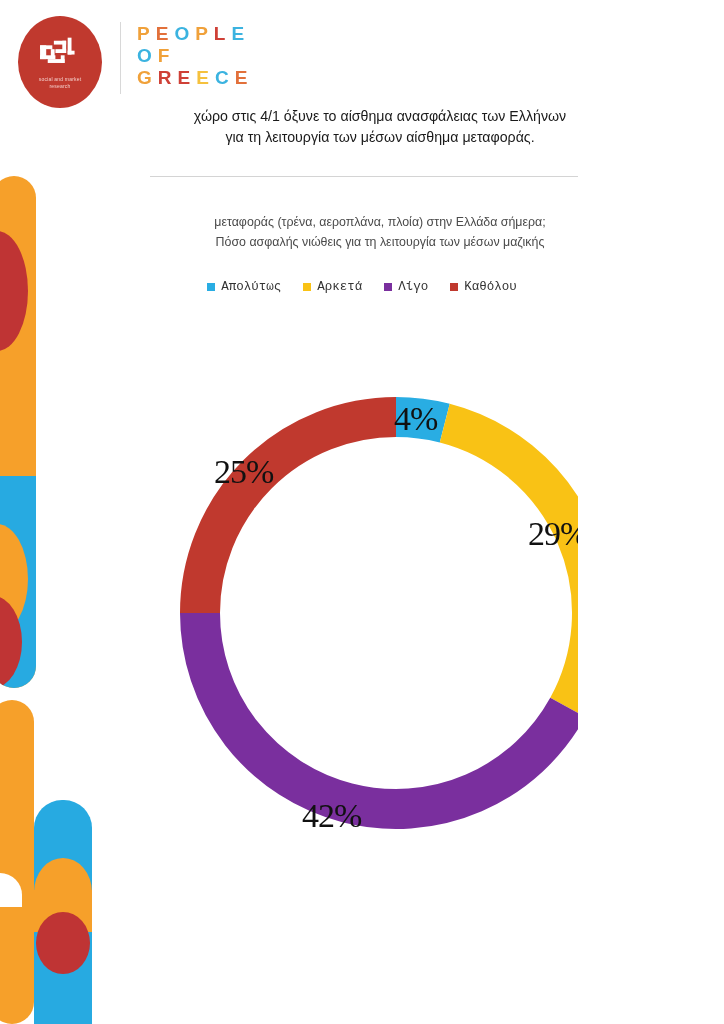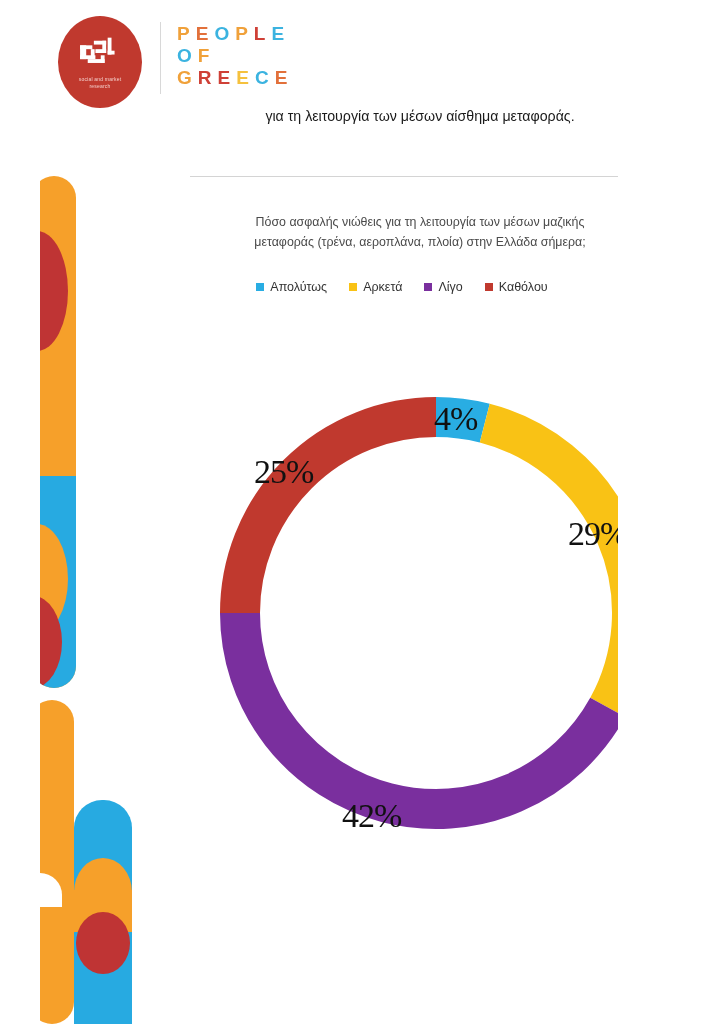--- a/index.html
+++ b/index.html
@@ -14,21 +14,20 @@
     overflow: hidden;
     position: relative;
   }
 
   #page {
     position: relative;
     width: 578px;
     height: 1024px;
     background: #ffffff;
     overflow: hidden;
-    margin-left: 40px;
   }
 
   
   .deco {
     position: absolute;
     pointer-events: none;
   }
 
   
   .rail-left {
@@ -272,20 +271,21 @@
   
   .legend {
     position: absolute;
     left: 0;
     top: 280px;
     width: 724px;
     display: flex;
     justify-content: center;
     align-items: center;
     gap: 22px;
+    font-family: Liberation Mono, monospace;
   }
   .legend-item {
     display: flex;
     align-items: center;
     gap: 6px;
     font-size: 12.5px;
     color: #333333;
   }
   .legend-swatch {
     width: 8px;
@@ -382,27 +382,28 @@
 
   <div class="deco logo-divider"></div>
 
   <div class="wordmark">
     <div class="row"><span style="color: rgb(240, 161, 58);">P</span><span style="color: rgb(226, 112, 58);">E</span><span style="color: rgb(59, 179, 224);">O</span><span style="color: rgb(240, 161, 58);">P</span><span style="color: rgb(207, 64, 55);">L</span><span style="color: rgb(59, 179, 224);">E</span></div>
     <div class="row"><span style="color: rgb(59, 179, 224);">O</span><span style="color: rgb(240, 161, 58);">F</span></div>
     <div class="row"><span style="color: rgb(240, 161, 58);">G</span><span style="color: rgb(207, 64, 55);">R</span><span style="color: rgb(207, 64, 55);">E</span><span style="color: rgb(245, 193, 61);">E</span><span style="color: rgb(59, 179, 224);">C</span><span style="color: rgb(226, 112, 58);">E</span></div>
   </div>
 
   <div class="headline">
+    <div>χώρο στις 4/1 όξυνε το αίσθημα ανασφάλειας  των Ελλήνων</div>
     <div>για τη λειτουργία των μέσων αίσθημα μεταφοράς.</div>
   </div>
   <div class="deco headline-rule"></div>
 
   <div class="question">
+    <div>μεταφοράς (τρένα, αεροπλάνα, πλοία) στην Ελλάδα σήμερα;</div>
     <div>Πόσο ασφαλής νιώθεις για τη λειτουργία των μέσων μαζικής</div>
-    <div>μεταφοράς (τρένα, αεροπλάνα, πλοία) στην Ελλάδα σήμερα;</div>
   </div>
 
   <div class="legend" id="chart-legend">
       <div class="legend-item">
         <span class="legend-swatch" style="background: rgb(41, 173, 227);"></span>
         <span>Απολύτως</span>
       </div>
       <div class="legend-item">
         <span class="legend-swatch" style="background: rgb(249, 194, 21);"></span>
         <span>Αρκετά</span>

